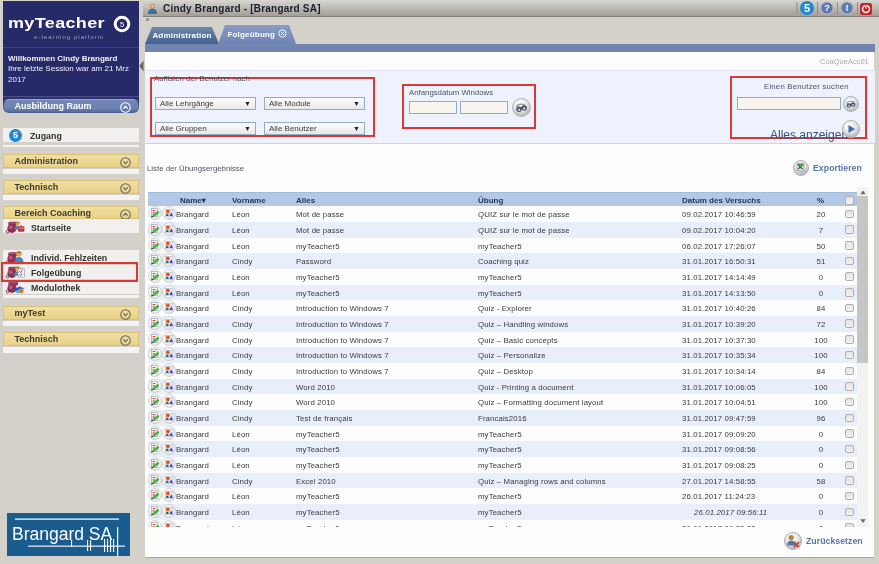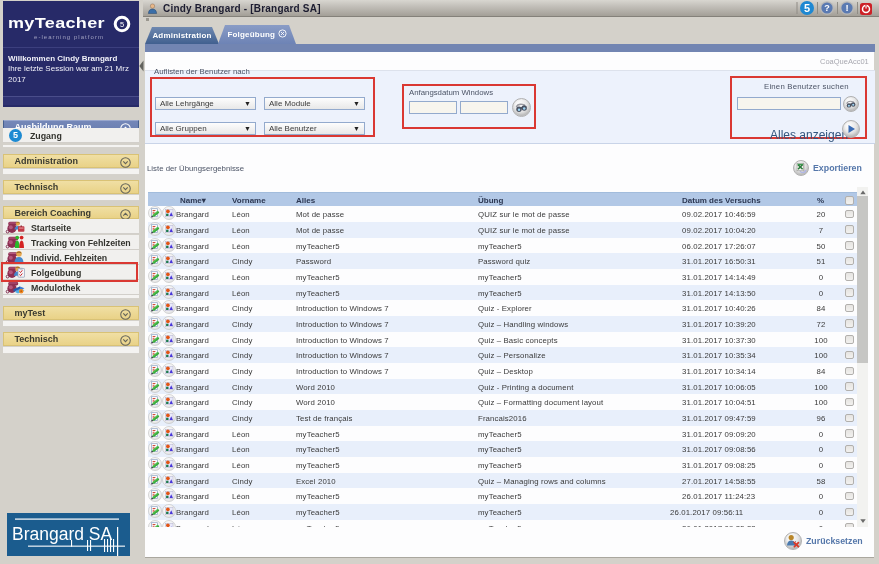--- a/index.html
+++ b/index.html
@@ -122,21 +122,21 @@
   <div class="abs" id="tabband"></div>
   <div class="abs" style="left:146px; top:18px; width:3px; height:3px; background:#9a978f;"></div>
 
   <div class="abs" id="pagecode">CoaQueAcc01</div>
   <div class="abs" id="titleline"></div>
   <div class="abs" id="filterpanel"></div>
 
   <div class="abs redbox" id="rb1"></div>
   <div class="abs redbox" id="rb2"></div>
   <div class="abs redbox" id="rb3"></div>
-  <div class="abs flabel" style="left:154px; top:67px;">Auflisten der Benutzer nach</div>
+  <div class="abs flabel" style="left:154px; top:74px;">Auflisten der Benutzer nach</div>
   <div class="dd" style="left:155px; top:97px;"><span>Alle Lehrgänge</span><span class="v">▼</span></div>
   <div class="dd" style="left:264px; top:97px;"><span>Alle Module</span><span class="v">▼</span></div>
   <div class="dd" style="left:155px; top:122px;"><span>Alle Gruppen</span><span class="v">▼</span></div>
   <div class="dd" style="left:264px; top:122px;"><span>Alle Benutzer</span><span class="v">▼</span></div>
   <div class="abs flabel" style="left:409px; top:88px;">Anfangsdatum Windows</div>
   <div class="dinput" style="left:409px; top:101px;"></div>
   <div class="dinput" style="left:460px; top:101px;"></div>
   <div class="roundbtn" style="left:512px; top:98px; width:19px; height:19px;"><svg width="17" height="17" viewBox="0 0 17 17">
         <path d="M3.2 8.2 Q4.5 4.6 9.5 5.4 L12 6.2" fill="none" stroke="#9a9aa0" stroke-width="1.3"></path>
         <g>
@@ -278,21 +278,21 @@
             <rect x="4.2" y="6.9" width="7.2" height="2.5" rx="0.5" fill="#3aaa3a"></rect>
             <rect x="4.2" y="6.9" width="7.2" height="1" rx="0.4" fill="#55c255"></rect>
           </g>
           <polygon points="3.1,11.6 5.3,10.9 3.9,9.7" fill="#1a1a1a"></polygon>
         </svg><svg class="ric" style="left:15.5px" width="14" height="14" viewBox="0 0 14 14">
           <circle cx="7" cy="7" r="6.5" fill="url(#cg)" stroke="#c4c4c4" stroke-width="0.7"></circle>
           <rect x="3.4" y="3.2" width="7.6" height="7.6" fill="#e9e9fa" stroke="#b0b0c8" stroke-width="0.5"></rect>
           <circle cx="5.9" cy="5.3" r="1.85" fill="#e25515"></circle>
           <rect x="4.1" y="7.7" width="2.4" height="2.3" fill="#1e7a4e"></rect>
           <polygon points="9.2,6.3 10.9,10 7.5,10" fill="#4836d8"></polygon>
-        </svg><div class="cell" style="left:28px;">Brangard</div><div class="cell" style="left:84px;">Cindy</div><div class="cell" style="left:148px;">Password</div><div class="cell" style="left:330px;">Password quiz</div><div class="cell" style="left:534px;">31.01.2017 16:50:31</div><div class="cell" style="left:664px; width:18px; text-align:center;">51</div><div class="ckbx"></div></div>
+        </svg><div class="cell" style="left:28px;">Brangard</div><div class="cell" style="left:84px;">Cindy</div><div class="cell" style="left:148px;">Password</div><div class="cell" style="left:330px;">Coaching quiz</div><div class="cell" style="left:534px;">31.01.2017 16:50:31</div><div class="cell" style="left:664px; width:18px; text-align:center;">51</div><div class="ckbx"></div></div>
     <div class="row" style="top:76.98px"><svg class="ric" style="left:1px" width="14" height="14" viewBox="0 0 14 14">
           <defs>
             <radialGradient id="cg" cx="0.38" cy="0.3" r="0.8">
               <stop offset="0" stop-color="#ffffff"></stop>
               <stop offset="0.7" stop-color="#f0f0f0"></stop>
               <stop offset="1" stop-color="#d8d8d8"></stop>
             </radialGradient>
           </defs>
           <circle cx="7" cy="7" r="6.5" fill="url(#cg)" stroke="#c4c4c4" stroke-width="0.7"></circle>
           <rect x="3.6" y="2.7" width="6" height="7.8" fill="#fdfdfd" stroke="#8aa0c4" stroke-width="0.7"></rect>
@@ -678,21 +678,21 @@
             <rect x="4.2" y="6.9" width="7.2" height="2.5" rx="0.5" fill="#3aaa3a"></rect>
             <rect x="4.2" y="6.9" width="7.2" height="1" rx="0.4" fill="#55c255"></rect>
           </g>
           <polygon points="3.1,11.6 5.3,10.9 3.9,9.7" fill="#1a1a1a"></polygon>
         </svg><svg class="ric" style="left:15.5px" width="14" height="14" viewBox="0 0 14 14">
           <circle cx="7" cy="7" r="6.5" fill="url(#cg)" stroke="#c4c4c4" stroke-width="0.7"></circle>
           <rect x="3.4" y="3.2" width="7.6" height="7.6" fill="#e9e9fa" stroke="#b0b0c8" stroke-width="0.5"></rect>
           <circle cx="5.9" cy="5.3" r="1.85" fill="#e25515"></circle>
           <rect x="4.1" y="7.7" width="2.4" height="2.3" fill="#1e7a4e"></rect>
           <polygon points="9.2,6.3 10.9,10 7.5,10" fill="#4836d8"></polygon>
-        </svg><div class="cell" style="left:28px;">Brangard</div><div class="cell" style="left:84px;">Léon</div><div class="cell" style="left:148px;">myTeacher5</div><div class="cell" style="left:330px;">myTeacher5</div><div class="cell" style="left:522px;">26.01.2017 09:56:11</div><div class="cell" style="left:664px; width:18px; text-align:center;">0</div><div class="ckbx"></div></div>
+        </svg><div class="cell" style="left:28px;">Brangard</div><div class="cell" style="left:84px;">Léon</div><div class="cell" style="left:148px;">myTeacher5</div><div class="cell" style="left:330px;">myTeacher5</div><div class="cell" style="left:546px;font-style:italic;">26.01.2017 09:56:11</div><div class="cell" style="left:664px; width:18px; text-align:center;">0</div><div class="ckbx"></div></div>
     <div class="row" style="top:327.70px"><svg class="ric" style="left:1px" width="14" height="14" viewBox="0 0 14 14">
           <defs>
             <radialGradient id="cg" cx="0.38" cy="0.3" r="0.8">
               <stop offset="0" stop-color="#ffffff"></stop>
               <stop offset="0.7" stop-color="#f0f0f0"></stop>
               <stop offset="1" stop-color="#d8d8d8"></stop>
             </radialGradient>
           </defs>
           <circle cx="7" cy="7" r="6.5" fill="url(#cg)" stroke="#c4c4c4" stroke-width="0.7"></circle>
           <rect x="3.6" y="2.7" width="6" height="7.8" fill="#fdfdfd" stroke="#8aa0c4" stroke-width="0.7"></rect>
@@ -736,21 +736,21 @@
   <div class="abs" id="side-navy"></div>
   <div class="abs" id="logo-line1"><span id="mytxt">myTeacher</span><svg id="logocirc" width="18" height="18" viewBox="0 0 18 18">
         <circle cx="9" cy="9" r="6.8" fill="none" stroke="#ffffff" stroke-width="3"></circle>
         <text x="9.2" y="12" text-anchor="middle" font-size="7.5" fill="#ffffff" font-family="Liberation Sans">5</text>
       </svg></div>
   <div class="abs" id="logo-sub">e-learning platform</div>
   <div class="abs" id="logo-divider"></div>
   <div class="abs" id="welcome"><b>Willkommen Cindy Brangard</b><br>Ihre letzte Session war am 21 Mrz<br>2017</div>
   <div class="abs" id="navy-strip"></div>
 
-  <div class="abs schead blue" style="top:120px;"><span class="t">Ausbildung Raum</span><svg class="arr" width="11" height="11" viewBox="0 0 12 12">
+  <div class="abs schead blue" style="top:99px;border-radius:6px;"><span class="t">Ausbildung Raum</span><svg class="arr" width="11" height="11" viewBox="0 0 12 12">
         <circle cx="6" cy="6" r="5.2" fill="none" stroke="#fff" stroke-width="1.1"></circle>
         <path d="M3.6 7.2 L6 4.8 L8.4 7.2" fill="none" stroke="#fff" stroke-width="1.2"></path>
       </svg></div>
   <div class="abs mitem" style="top:128.3px;">
       <span id="zugang-num">5</span>
       <span id="zugang-lbl">Zugang</span>
     </div>
   <div class="abs schead tan" style="top:154px;"><span class="t">Administration</span><svg class="arr" width="11" height="11" viewBox="0 0 12 12">
         <circle cx="6" cy="6" r="5.2" fill="none" stroke="#63635a" stroke-width="1.1"></circle>
         <path d="M3.6 4.8 L6 7.2 L8.4 4.8" fill="none" stroke="#63635a" stroke-width="1.2"></path>
@@ -777,38 +777,20 @@
             <path d="M3.2 0.4 a1.9 1.9 0 0 1 1.9 1.4 q-1.9-1-3.8 0 a1.9 1.9 0 0 1 1.9-1.4" fill="#9a6a28"></path>
             <path d="M0 7.6 Q0.4 4.2 3.2 4.2 Q6 4.2 6.4 7.6 Z" fill="#4488cc"></path>
           </g>
           <g>
             <rect x="13" y="6.2" width="6.4" height="5.6" rx="0.8" fill="#c03a46"></rect>
             <rect x="13.8" y="7.2" width="4.8" height="1.8" rx="0.4" fill="#d9727a"></rect>
             <rect x="15.6" y="5.4" width="1.2" height="1.6" fill="#8e2633"></rect>
           </g>
         </svg></span>
       <span class="lbl">Startseite</span>
-    </div>
-  <div class="abs mitem" style="top:234.5px;">
-      <span class="ic"><svg width="20" height="14" viewBox="0 0 20 14">
-          <g>
-            <rect x="3.2" y="1.8" width="10" height="3.6" rx="1.6" fill="#8e2e52"></rect>
-            <circle cx="7" cy="8.3" r="4.6" fill="#8e2e52"></circle>
-            <circle cx="5.8" cy="7.2" r="2" fill="#b4587e"></circle>
-            <rect x="4" y="2.4" width="8" height="1.2" rx="0.6" fill="#b4587e"></rect>
-            <circle cx="2.6" cy="11.6" r="1.4" fill="none" stroke="#7a2446" stroke-width="0.9"></circle>
-          </g>
-          <g>
-            <circle cx="12.2" cy="2.6" r="1.9" fill="#2ab82a"></circle>
-            <path d="M9.8 13 Q10 5.6 12.2 5.6 Q14.4 5.6 14.6 13 Z" fill="#2ab82a"></path>
-            <circle cx="16.6" cy="2.6" r="1.9" fill="#d42222"></circle>
-            <path d="M14.2 13 Q14.4 5.6 16.6 5.6 Q18.8 5.6 19 13 Z" fill="#d42222"></path>
-          </g>
-        </svg></span>
-      <span class="lbl">Tracking von Fehlzeiten</span>
     </div>
   <div class="abs mitem" style="top:249.6px;">
       <span class="ic"><svg width="20" height="14" viewBox="0 0 20 14">
           <g transform="translate(0,0.5)">
             <g>
               <rect x="3.2" y="1.8" width="10" height="3.6" rx="1.6" fill="#8e2e52"></rect>
               <circle cx="7" cy="8.3" r="4.6" fill="#8e2e52"></circle>
               <circle cx="5.8" cy="7.2" r="2" fill="#b4587e"></circle>
               <rect x="4" y="2.4" width="8" height="1.2" rx="0.6" fill="#b4587e"></rect>
               <circle cx="2.6" cy="11.6" r="1.4" fill="none" stroke="#7a2446" stroke-width="0.9"></circle>

